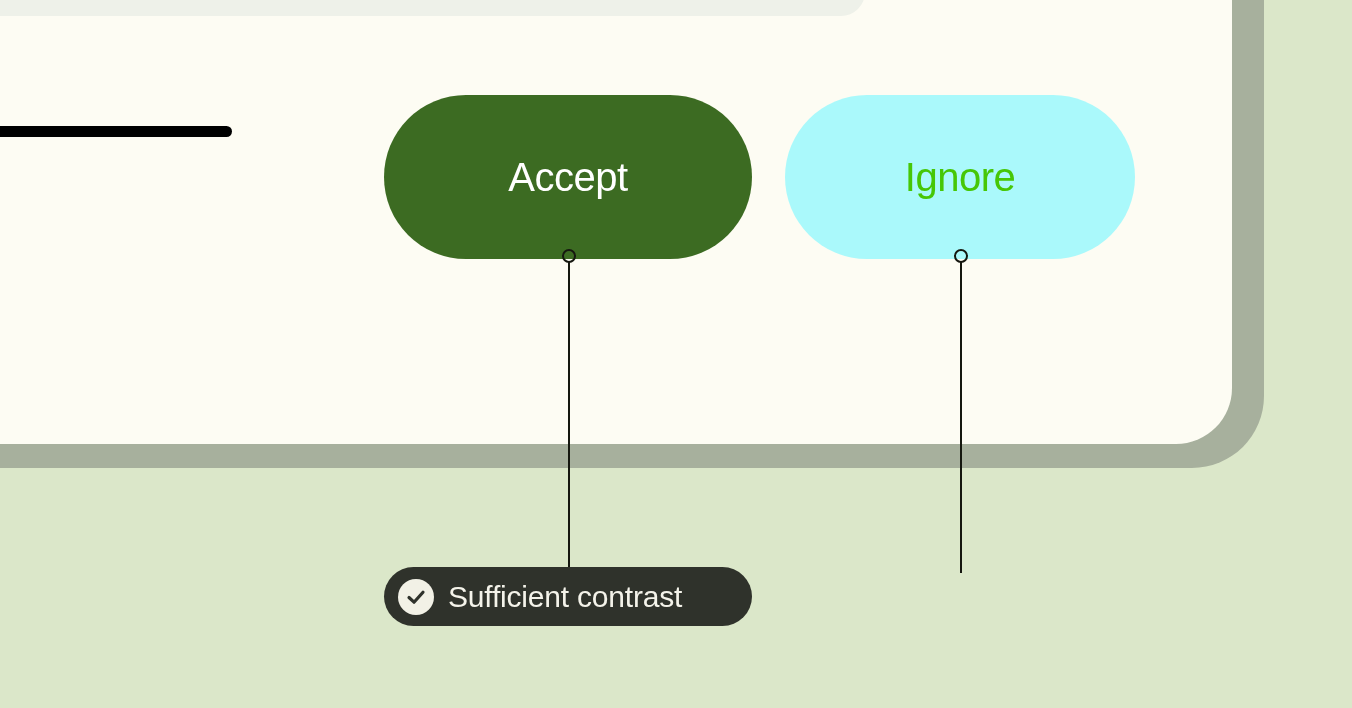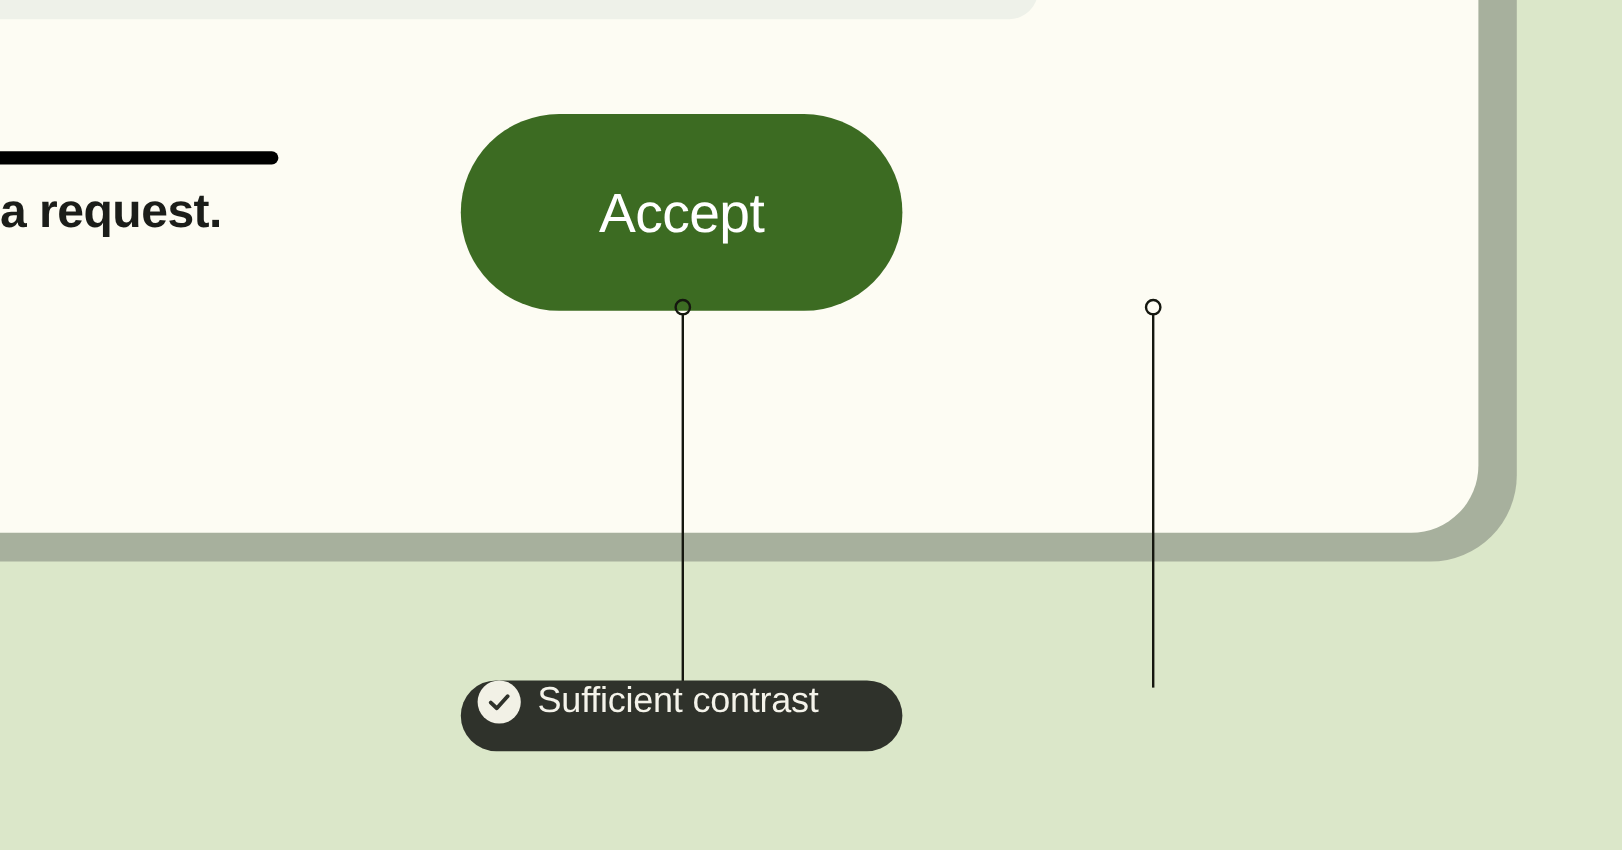--- a/index.html
+++ b/index.html
@@ -74,21 +74,21 @@
   }
 
   
   .btn {
     position: absolute;
     top: 95px;
     height: 164px;
     border: none;
     border-radius: 82px;
     font-family: "Liberation Sans", sans-serif;
-    font-size: 46px;
+    font-size: 40px;
     font-weight: 400;
     letter-spacing: -0.5px;
     display: flex;
     align-items: center;
     justify-content: center;
     padding: 0;
     cursor: pointer;
   }
   .btn-accept {
     left: 384px;
@@ -145,20 +145,21 @@
   .callout-ignore .callout-line { height: 312px; }
 
   
   .anno-pill {
     position: absolute;
     top: 567px;
     height: 59px;
     background: #2f322b;
     border-radius: 30px;
     display: flex;
+    align-items: center;
     padding: 0 21px 0 14px;
     box-sizing: border-box;
   }
   .anno-pill .anno-icon {
     width: 36px;
     height: 36px;
     border-radius: 50%;
     background: #f2f1e6;
     display: flex;
     align-items: center;
@@ -186,26 +187,28 @@
 
   <div class="device-frame"></div>
 
   <div class="device-screen">
 
     <div class="card card-lower"></div>
 
     <div class="home-indicator"></div>
   </div>
 
-  <div class="body-copy">a request.</div>
 
   <button class="btn btn-accept">
     <span>Accept</span>
   </button>
 
+  <button class="btn btn-ignore">
+    <span>Ignore</span>
+  </button>
 
   <div class="callout callout-accept">
     <div class="callout-dot"></div>
     <div class="callout-line"></div>
   </div>
 
   <div class="callout callout-ignore">
     <div class="callout-dot"></div>
     <div class="callout-line"></div>
   </div>

